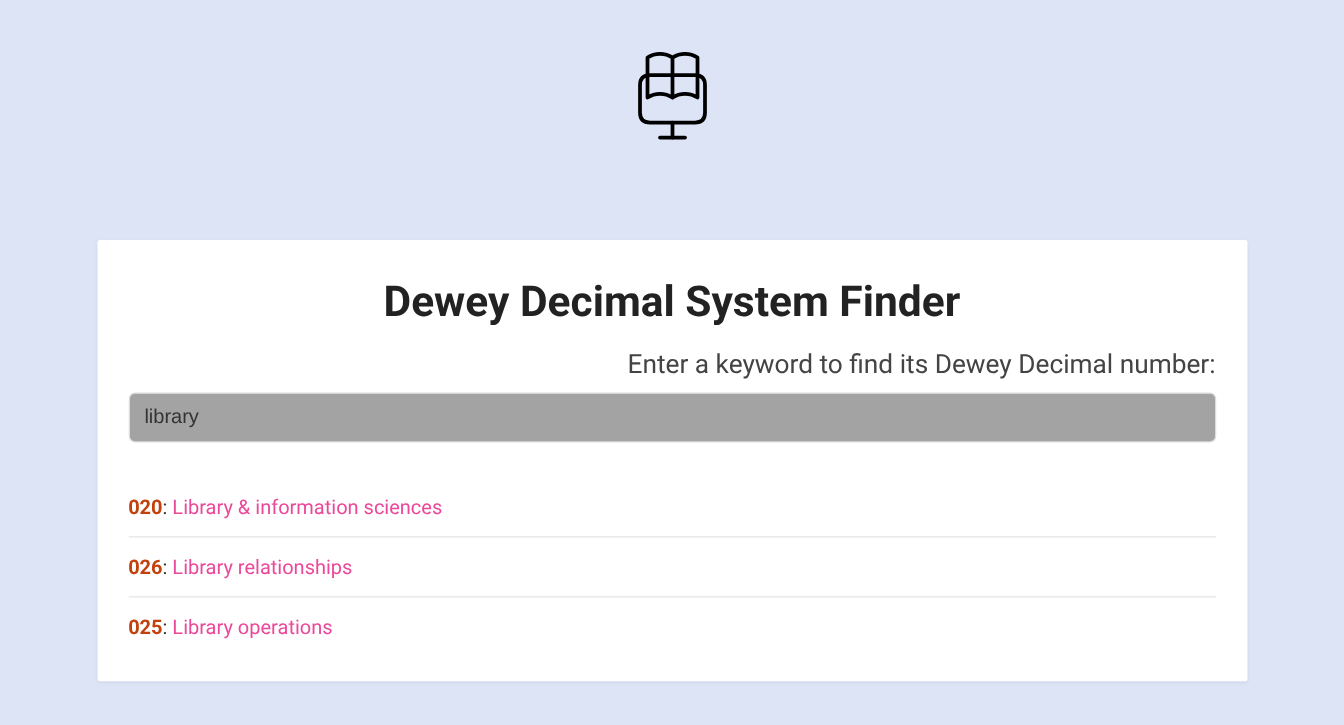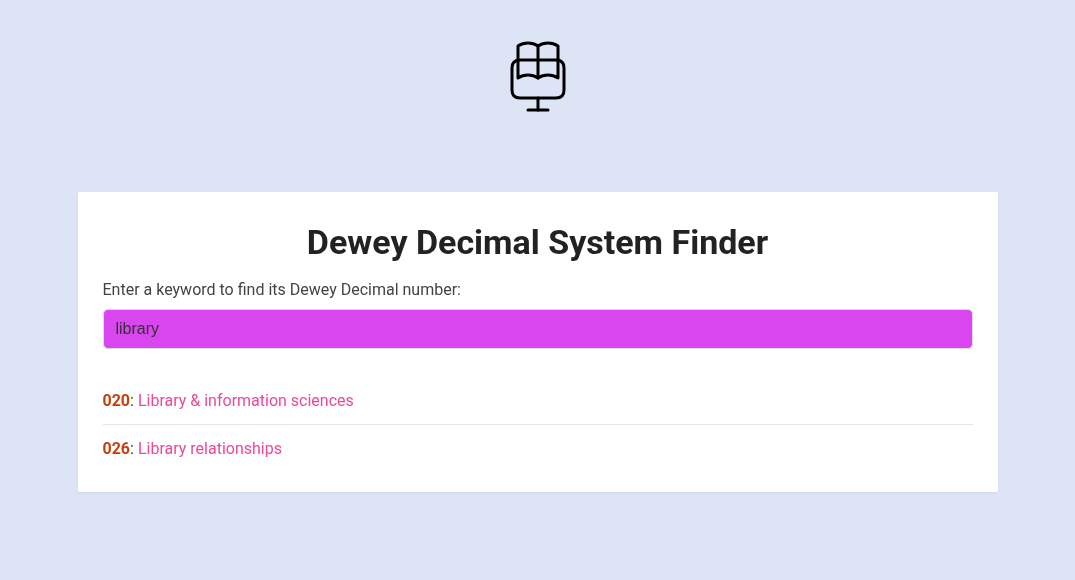--- a/index.html
+++ b/index.html
@@ -28,34 +28,35 @@
       box-shadow: 0 1px 3px rgba(0,0,0,0.05);
     }
     .title {
       font-size: 34px;
       font-weight: bold;
       color: #222;
       text-align: center;
       margin-bottom: 18px;
     }
     .prompt-label {
-      font-size: 16px;
+      font-size: 21px;
       color: #444;
       display: block;
       margin-bottom: 10px;
+      text-align: right;
     }
     .keyword-input {
       width: 100%;
       padding: 10px 12px;
       font-size: 16px;
       color: #333;
       border: 1px solid #ddd;
       border-radius: 5px;
       outline: none;
-      background: #d946ef;
+      background: #a3a3a3;
     }
     .results-list {
       margin-top: 28px;
       list-style: none;
     }
     .result-item {
       padding: 14px 0;
       border-bottom: 1px solid #e5e5e5;
       font-size: 16px;
       color: #333;
@@ -96,14 +97,17 @@
   <h1 class="title">Dewey Decimal System Finder</h1>
   <label class="prompt-label">Enter a keyword to find its Dewey Decimal number:</label>
   <input type="text" class="keyword-input" value="library" style="">
   <ul class="results-list">
     <li class="result-item">
       <span class="result-number">020</span><span class="result-colon">: </span><span class="result-label">Library &amp; information sciences</span>
     </li>
     <li class="result-item">
       <span class="result-number">026</span><span class="result-colon">: </span><span class="result-label">Library relationships</span>
     </li>
+    <li class="result-item">
+      <span class="result-number">025</span><span class="result-colon">: </span><span class="result-label">Library operations</span>
+    </li>
   </ul>
 </div>
 
 </body></html>

